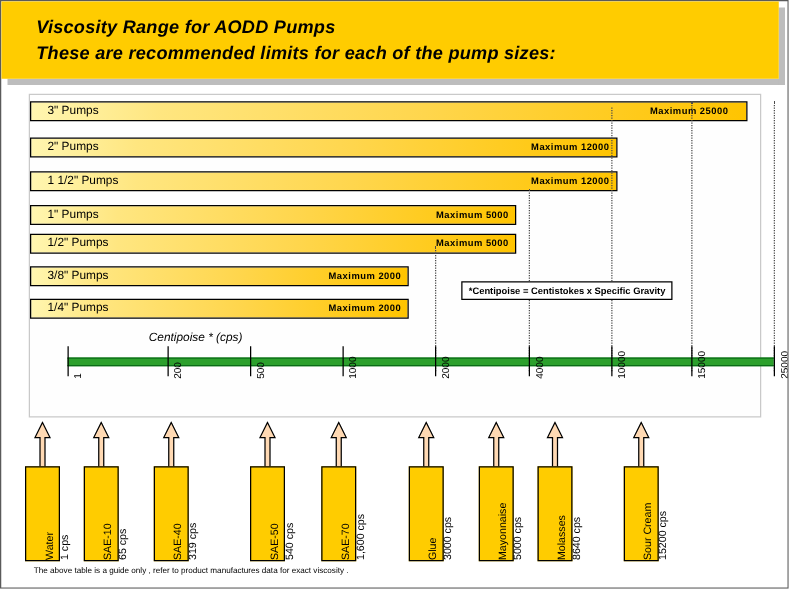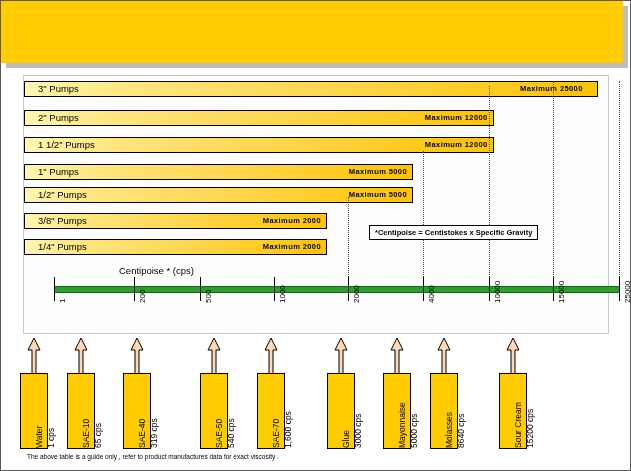--- a/index.html
+++ b/index.html
@@ -63,20 +63,22 @@
        white-space:nowrap;}
 </style>
 </head>
 <body>
 
 <div id="page">
 
   <div id="banner-shadow"></div>
   <div id="banner-right-shadow"></div>
   <div id="banner">
+    <div class="banner-line" id="banner-line1">Viscosity Range for AODD Pumps</div>
+    <div class="banner-line" id="banner-line2">These are recommended limits for each of the pump sizes:</div>
   </div>
 
   <div id="plot"></div>
 
   <div id="bars-layer">
       <div class="bar-row" style="top: 80px; width: 631px;">
         <div class="bar" style="left: 23px; width: 574px;"></div>
         <div class="bar-label" style="left: 37px;">3" Pumps</div>
         <div class="bar-max" style="left: 519px; width: 72px; text-align: left;">Maximum  25000</div>
       </div>
@@ -115,21 +117,21 @@
       <div class="guide" style="left: 347px; top: 196px; height: 100px;"></div>
       <div class="guide" style="left: 422px; top: 150px; height: 146px;"></div>
       <div class="guide" style="left: 488px; top: 85px; height: 211px;"></div>
       <div class="guide" style="left: 552px; top: 80px; height: 216px;"></div>
       <div class="guide" style="left: 618px; top: 80px; height: 216px;"></div>
     </div>
 
   <div id="cp-note" style="left: 368px; top: 224px;">*Centipoise = Centistokes x Specific Gravity</div>
 
   <div id="axis-line" style="left: 53px; top: 285px; width: 565px;"></div>
-  <div id="axis-title" style="left: 118px; top: 264px;">Centipoise * (cps)</div>
+  <div id="axis-title" style="left: 118px; top: 264px; font-style: italic;">Centipoise * (cps)</div>
   <div id="ticks-layer">
       <div class="tick" style="left: 53px; top: 276px; height: 24px;"></div>
       <div class="tick-label" style="left: 57px; top: 302px;">1</div>
       <div class="tick" style="left: 133px; top: 276px; height: 24px;"></div>
       <div class="tick-label" style="left: 137px; top: 302px;">200</div>
       <div class="tick" style="left: 199px; top: 276px; height: 24px;"></div>
       <div class="tick-label" style="left: 203px; top: 302px;">500</div>
       <div class="tick" style="left: 273px; top: 276px; height: 24px;"></div>
       <div class="tick-label" style="left: 277px; top: 302px;">1000</div>
       <div class="tick" style="left: 347px; top: 276px; height: 24px;"></div>

